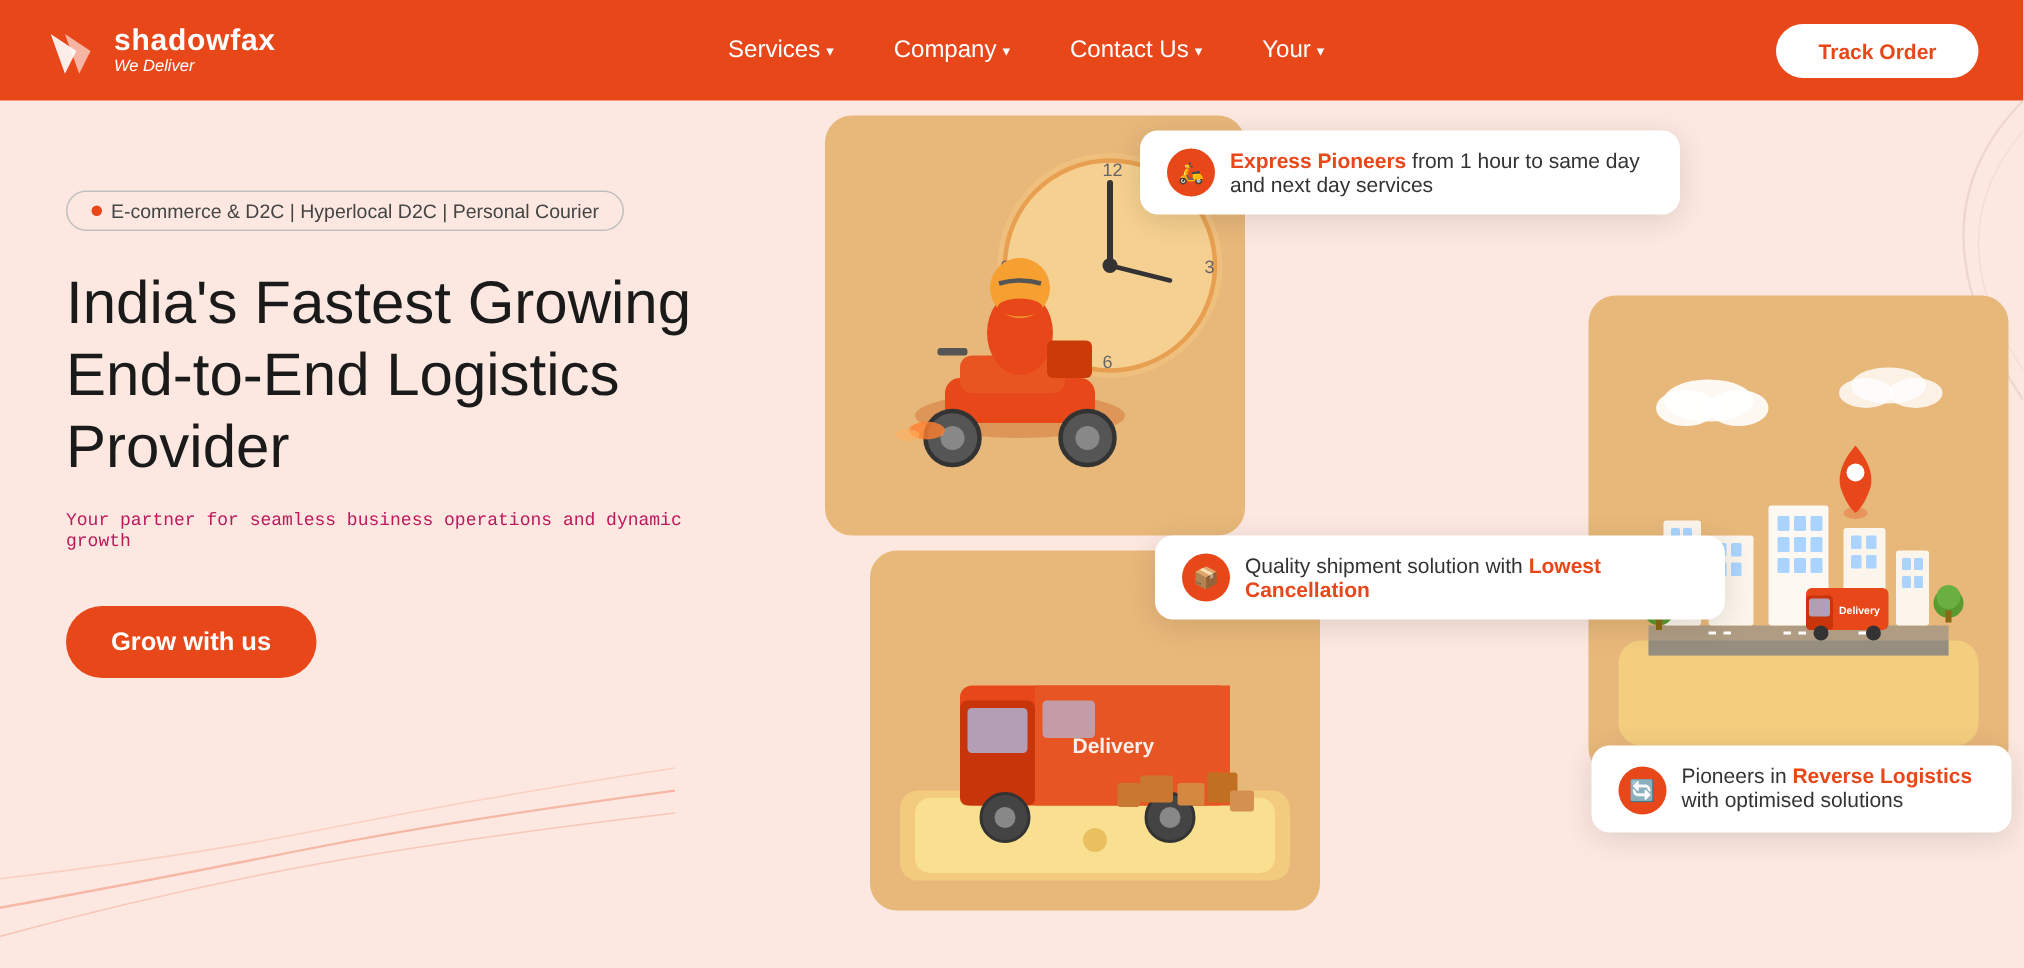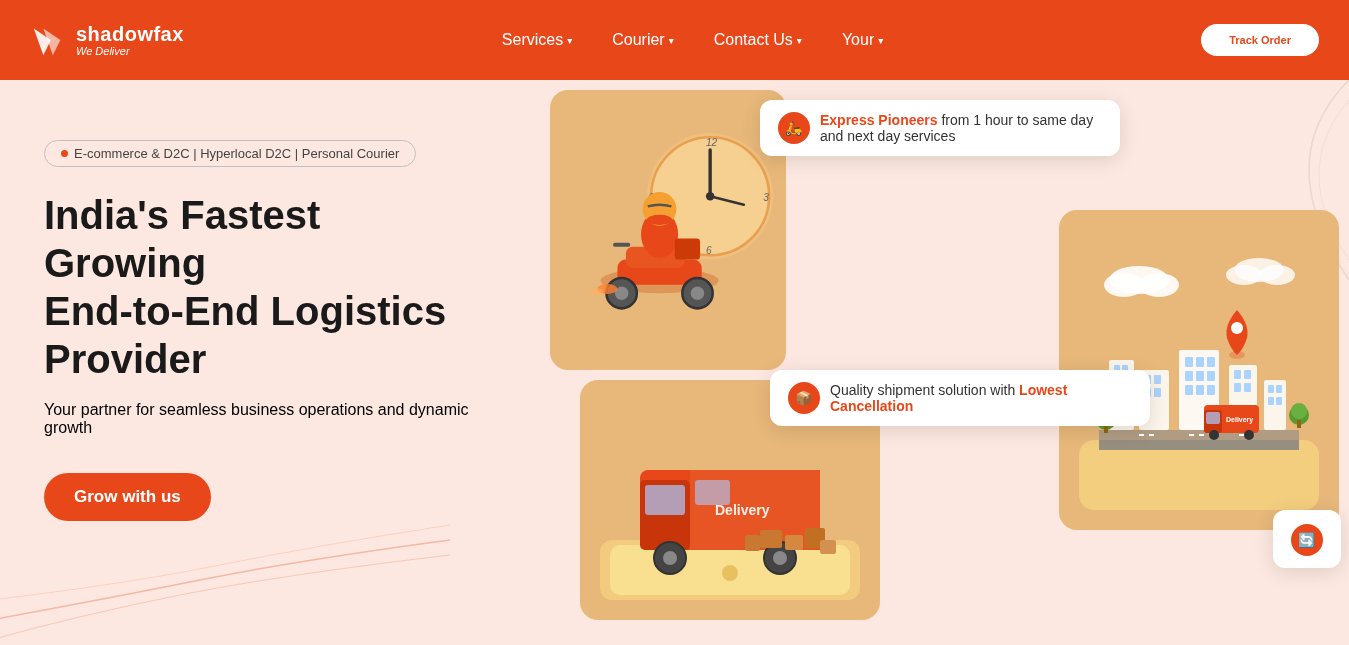--- a/index.html
+++ b/index.html
@@ -1,21 +1,21 @@
 <!DOCTYPE html>
 <html><head>
   <meta charset="utf-8">
   <style>
     * { margin: 0; padding: 0; box-sizing: border-box; }
     body { font-family: 'Segoe UI', Arial, sans-serif; background: #fce8e0; width: 1349px; min-height: 645px; overflow: hidden; }
 
     
     .navbar {
       background: #e8471a;
-      height: 80px;
+      height: 67px;
       display: flex;
       align-items: center;
       justify-content: space-between;
       padding: 0 30px;
       position: relative;
       z-index: 10;
     }
     .nav-logo {
       display: flex;
       align-items: center;
@@ -61,21 +61,21 @@
     }
     .nav-links a .chevron {
       font-size: 10px;
     }
     .track-btn {
       background: white;
       color: #e8471a;
       border: none;
       padding: 10px 28px;
       border-radius: 25px;
-      font-size: 11px;
+      font-size: 14px;
       font-weight: 600;
       cursor: pointer;
     }
 
     
     .main-content {
       display: flex;
       position: relative;
       height: 580px;
       overflow: hidden;
@@ -106,30 +106,31 @@
     }
     .badge-dot {
       width: 7px;
       height: 7px;
       background: #e8471a;
       border-radius: 50%;
       display: inline-block;
     }
     .hero-title {
       font-size: 40px;
-      font-weight: 700;
+      font-weight: 400;
       color: #1a1a1a;
       line-height: 1.2;
       margin-bottom: 18px;
     }
     .hero-subtitle {
-      font-size: 16px;
-      color: #000000;
+      font-size: 12px;
+      color: #be185d;
       margin-bottom: 36px;
       font-weight: 400;
+      font-family: Liberation Mono, monospace;
     }
     .grow-btn {
       background: #e8471a;
       color: white;
       border: none;
       padding: 14px 30px;
       border-radius: 30px;
       font-size: 17px;
       font-weight: 600;
       cursor: pointer;
@@ -151,29 +152,28 @@
       flex: 1;
       position: relative;
       padding: 20px;
     }
 
     
     .card-scooter {
       position: absolute;
       top: 10px;
       left: 0;
-      width: 236px;
+      width: 280px;
       height: 280px;
       background: #e8b87a;
       border-radius: 18px;
       overflow: hidden;
       display: flex;
       align-items: center;
       justify-content: center;
-      font-style: italic;
     }
 
     
     .tooltip-express {
       position: absolute;
       top: 20px;
       left: 210px;
       background: white;
       border-radius: 12px;
       padding: 12px 18px;
@@ -320,21 +320,21 @@
 
   <ul class="nav-links">
     <li>
       <a href="#">
         <span>Services</span>
         <span class="chevron">▾</span>
       </a>
     </li>
     <li>
       <a href="#">
-        <span>Courier</span>
+        <span>Company</span>
         <span class="chevron">▾</span>
       </a>
     </li>
     <li>
       <a href="#">
         <span>Contact Us</span>
         <span class="chevron">▾</span>
       </a>
     </li>
     <li>
@@ -544,16 +544,19 @@
         <ellipse cx="65" cy="75" rx="20" ry="12" fill="white" opacity="0.9"></ellipse>
         <ellipse cx="100" cy="75" rx="20" ry="12" fill="white" opacity="0.9"></ellipse>
         <ellipse cx="200" cy="60" rx="25" ry="12" fill="white" opacity="0.8"></ellipse>
         <ellipse cx="185" cy="65" rx="18" ry="10" fill="white" opacity="0.8"></ellipse>
         <ellipse cx="218" cy="65" rx="18" ry="10" fill="white" opacity="0.8"></ellipse>
       </svg>
     </div>
 
     <div class="tooltip-reverse">
       <div class="t-icon">🔄</div>
+      <div>
+        <span>Pioneers in </span><span class="reverse-bold">Reverse Logistics</span><span> with optimised solutions</span>
+      </div>
     </div>
 
   </div>
 </div>
 
 </body></html>

